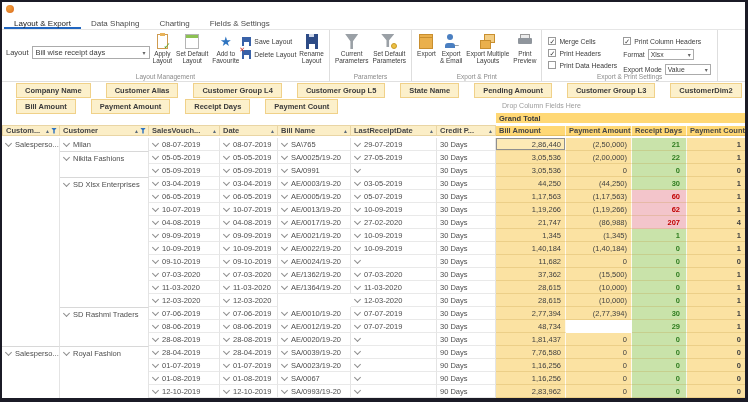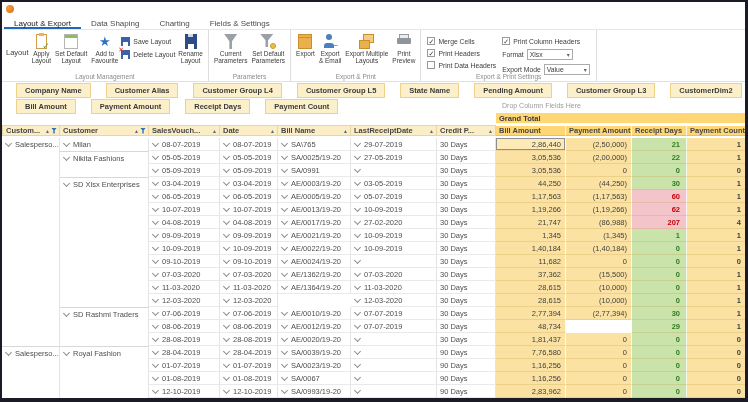--- a/index.html
+++ b/index.html
@@ -116,20 +116,24 @@
       <div class="tab active" data-name="tab-layout-export">Layout &amp; Export</div>
       <div class="tab" data-name="tab-data-shaping">Data Shaping</div>
       <div class="tab" data-name="tab-charting">Charting</div>
       <div class="tab" data-name="tab-fields-settings">Fields &amp; Settings</div>
     </div>
   <div class="ribbon" id="ribbon" data-name="ribbon-toolbar">
       <div class="rgroup" data-name="ribbon-group-layout-management">
         <div class="rcontent">
           <div class="combo-wrap" data-name="layout-selector">
             <span class="combo-label" data-name="layout-combo-label">Layout</span>
+            <div class="combo-box" data-name="layout-combo">
+              <span class="combo-val">Bill wise receipt days</span>
+              <span class="combo-arr" data-name="chevron-down-icon">▾</span>
+            </div>
           </div>
           <div class="bigbtn" data-name="button-apply-layout">
             <span class="ic ic-apply-layout" data-name="apply-layout-icon"></span>
             <div class="bblabel">
               <div>Apply</div>
               <div>Layout</div>
             </div>
           </div>
           <div class="bigbtn" data-name="button-set-default-layout">
             <span class="ic ic-set-default-layout" data-name="set-default-layout-icon"></span>

